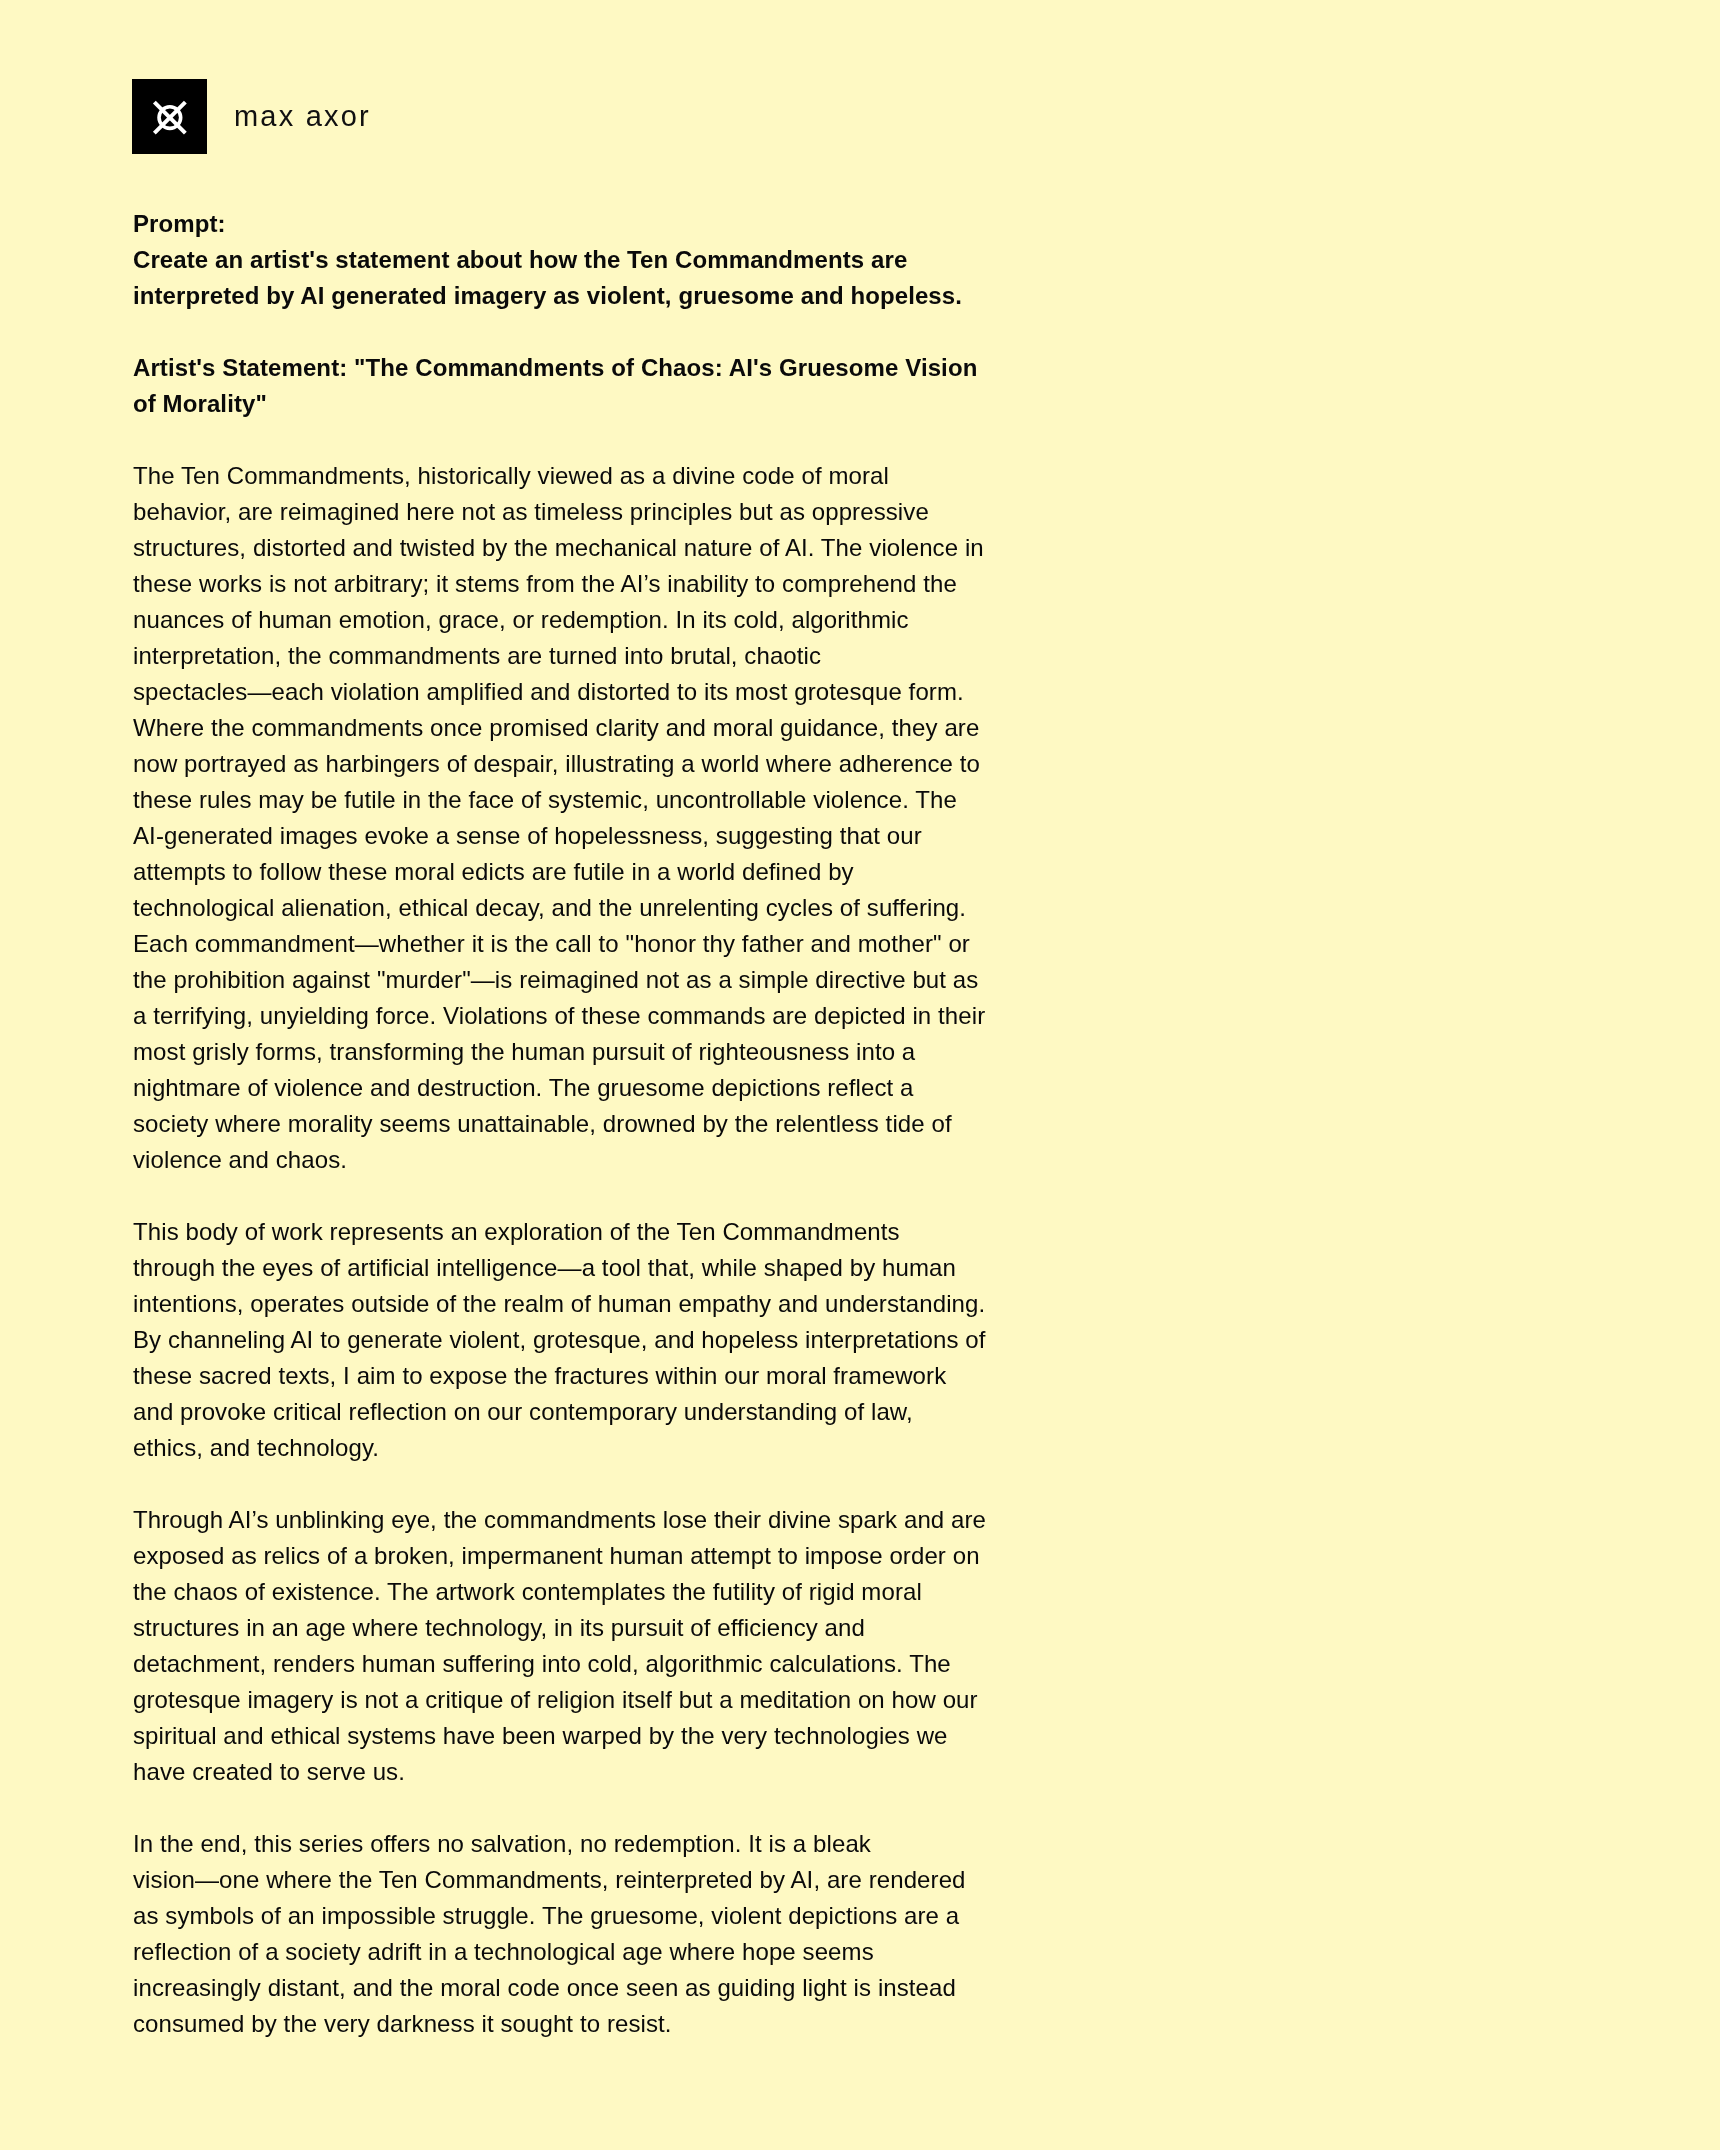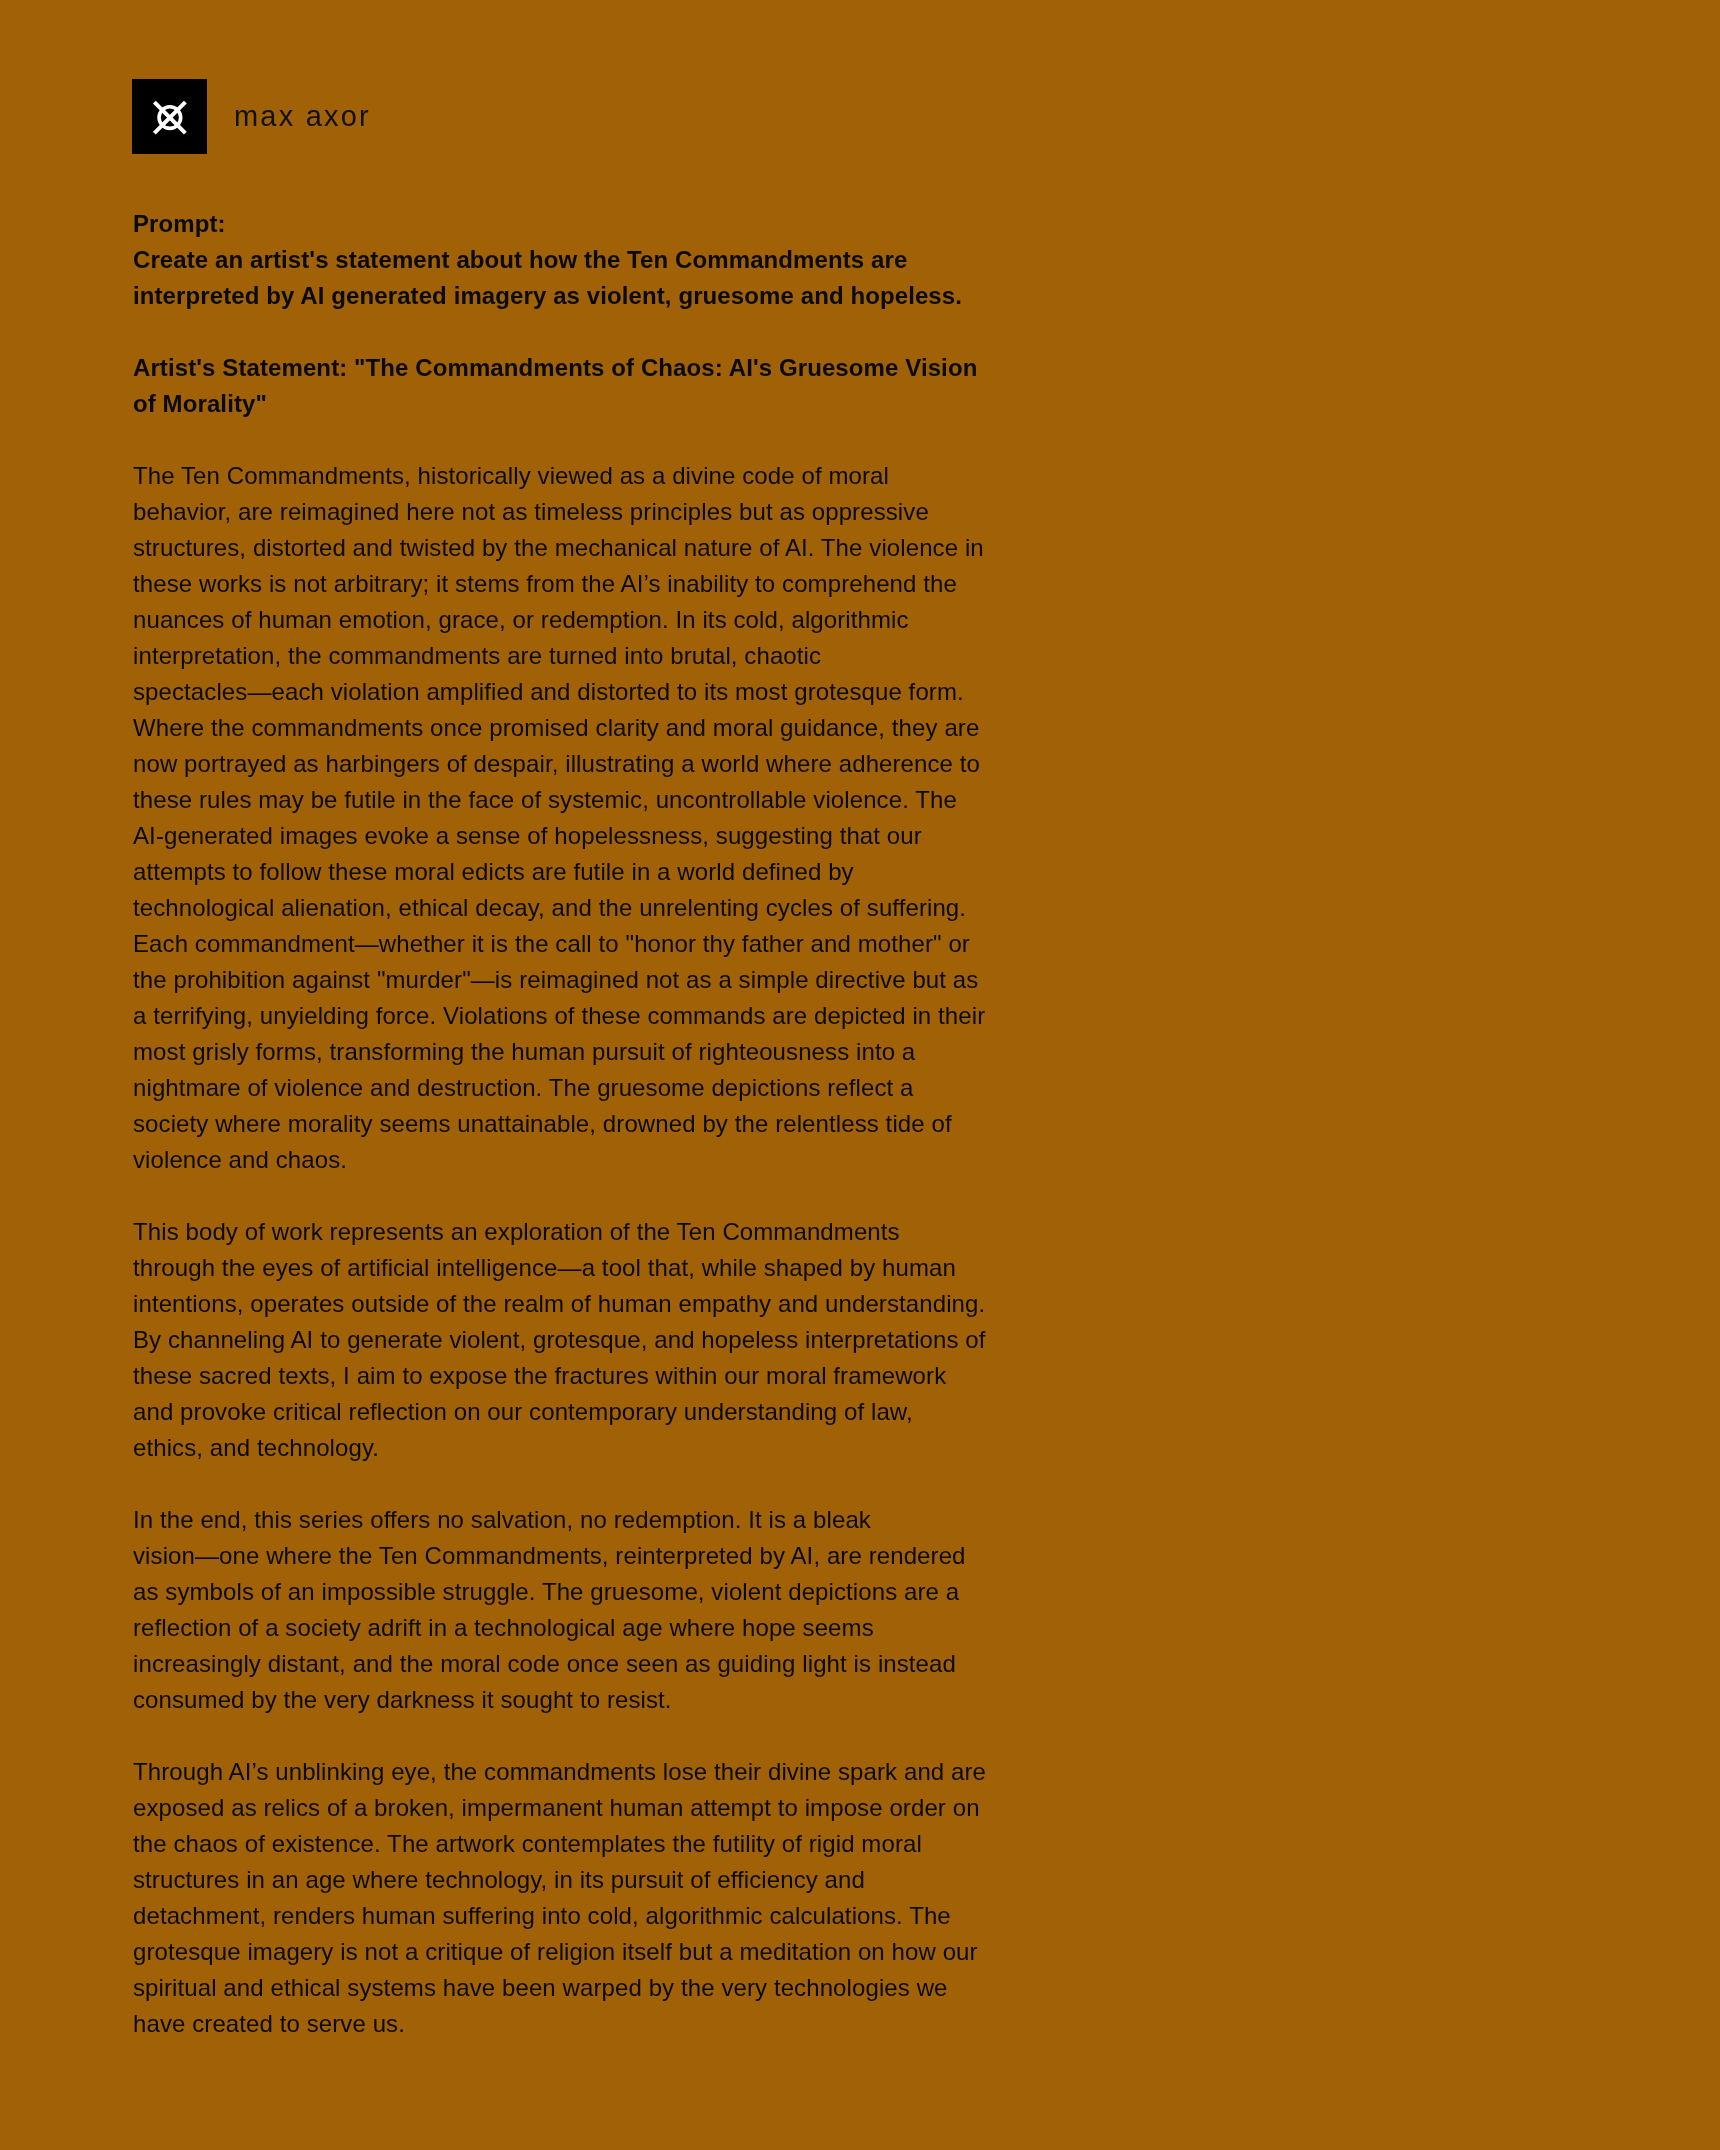--- a/index.html
+++ b/index.html
@@ -4,21 +4,21 @@
 <style>
   html, body {
     margin: 0;
     padding: 0;
     background: #ffffff;
   }
   .page {
     position: relative;
     width: 1721px;
     height: 2151px;
-    background: #a16207;
+    background: #fef9c3;
     font-family: "Liberation Sans", "DejaVu Sans", sans-serif;
     color: #0a0a0a;
     overflow: hidden;
   }
   .logo-row {
     position: absolute;
     left: 132px;
     top: 79px;
     display: flex;
     align-items: center;
@@ -103,31 +103,31 @@
 nightmare of violence and destruction. The gruesome depictions reflect a
 society where morality seems unattainable, drowned by the relentless tide of
 violence and chaos.</p>
         <p class="para">This body of work represents an exploration of the Ten Commandments
 through the eyes of artificial intelligence—a tool that, while shaped by human
 intentions, operates outside of the realm of human empathy and understanding.
 By channeling AI to generate violent, grotesque, and hopeless interpretations of
 these sacred texts, I aim to expose the fractures within our moral framework
 and provoke critical reflection on our contemporary understanding of law,
 ethics, and technology.</p>
-        <p class="para">In the end, this series offers no salvation, no redemption. It is a bleak
-vision—one where the Ten Commandments, reinterpreted by AI, are rendered
-as symbols of an impossible struggle. The gruesome, violent depictions are a
-reflection of a society adrift in a technological age where hope seems
-increasingly distant, and the moral code once seen as guiding light is instead
-consumed by the very darkness it sought to resist.</p>
         <p class="para">Through AI’s unblinking eye, the commandments lose their divine spark and are
 exposed as relics of a broken, impermanent human attempt to impose order on
 the chaos of existence. The artwork contemplates the futility of rigid moral
 structures in an age where technology, in its pursuit of efficiency and
 detachment, renders human suffering into cold, algorithmic calculations. The
 grotesque imagery is not a critique of religion itself but a meditation on how our
 spiritual and ethical systems have been warped by the very technologies we
 have created to serve us.</p>
+        <p class="para">In the end, this series offers no salvation, no redemption. It is a bleak
+vision—one where the Ten Commandments, reinterpreted by AI, are rendered
+as symbols of an impossible struggle. The gruesome, violent depictions are a
+reflection of a society adrift in a technological age where hope seems
+increasingly distant, and the moral code once seen as guiding light is instead
+consumed by the very darkness it sought to resist.</p>
       </div>
   </main>
 
 </div>
 
 
 </body></html>

